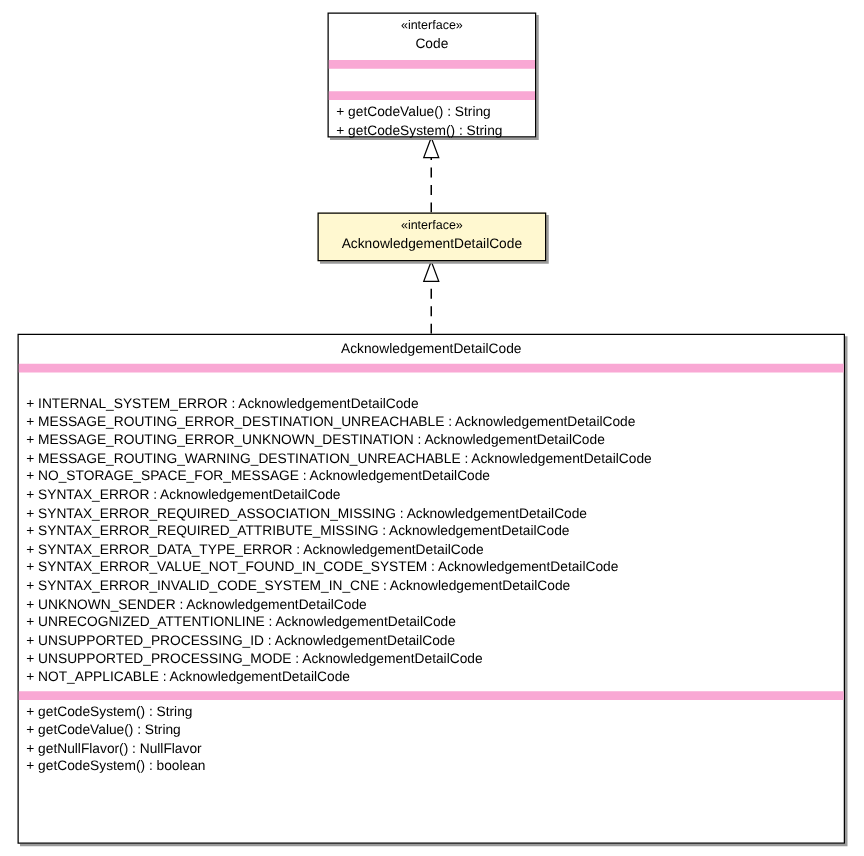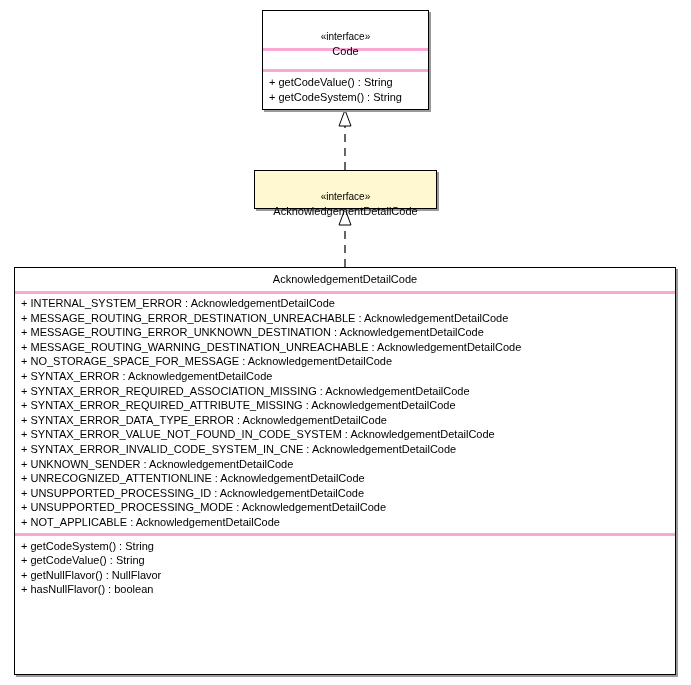--- a/index.html
+++ b/index.html
@@ -2,22 +2,22 @@
 <html><head>
   <meta charset="utf-8">
   <style>
     html, body { margin: 0; padding: 0; background: #ffffff; }
     body { width: 691px; height: 685px; position: relative; overflow: hidden;
            font-family: "Liberation Sans", sans-serif; font-size: 11px; color: #000; }
     .box { position: absolute; border: 1px solid #000; background: #fff; box-sizing: border-box; }
     .box.shadow { box-shadow: 2px 2px 0 #9a9a9a; }
     .yellow { background: #fff8d0; }
     .hdr { text-align: center; line-height: 14px; }
-    .stereo { font-size: 10px; margin-top: 16px; }
-    .compartment { border-top: 3px solid #f9a8d4; padding: 1px 6px 1px 6px; line-height: 14.6px; white-space: nowrap; }
+    .stereo { font-size: 10px; }
+    .compartment { border-top: 7px solid #f9a8d4; padding: 1px 6px 1px 6px; line-height: 14.6px; white-space: nowrap; }
     .empty { height: 16px; }
     svg.conn { position: absolute; left: 0; top: 0; }
   </style>
 </head>
 <body>
 
 <svg class="conn" width="691" height="685">
   <g>
     <line x1="345" y1="170" x2="345" y2="126" stroke="#000" stroke-width="1.2" stroke-dasharray="8,6"></line>
     <polygon points="345,110 339,126 351,126" fill="#fff" stroke="#000" stroke-width="1"></polygon>
@@ -44,21 +44,21 @@
   <div class="hdr" style="padding-top:3px;">
     <div class="stereo">«interface»</div>
     <div>AcknowledgementDetailCode</div>
   </div>
 </div>
 
 <div class="box shadow" style="left:14px; top:267px; width:662px; height:408px;">
   <div class="hdr" style="height:23px; line-height:23px;">
     <span>AcknowledgementDetailCode</span>
   </div>
-  <div class="compartment" id="attrs" style="padding-top:2px; padding-bottom:3px;">
+  <div class="compartment" id="attrs" style="padding-top:18px; padding-bottom:3px;">
       <div>+ INTERNAL_SYSTEM_ERROR : AcknowledgementDetailCode</div>
       <div>+ MESSAGE_ROUTING_ERROR_DESTINATION_UNREACHABLE : AcknowledgementDetailCode</div>
       <div>+ MESSAGE_ROUTING_ERROR_UNKNOWN_DESTINATION : AcknowledgementDetailCode</div>
       <div>+ MESSAGE_ROUTING_WARNING_DESTINATION_UNREACHABLE : AcknowledgementDetailCode</div>
       <div>+ NO_STORAGE_SPACE_FOR_MESSAGE : AcknowledgementDetailCode</div>
       <div>+ SYNTAX_ERROR : AcknowledgementDetailCode</div>
       <div>+ SYNTAX_ERROR_REQUIRED_ASSOCIATION_MISSING : AcknowledgementDetailCode</div>
       <div>+ SYNTAX_ERROR_REQUIRED_ATTRIBUTE_MISSING : AcknowledgementDetailCode</div>
       <div>+ SYNTAX_ERROR_DATA_TYPE_ERROR : AcknowledgementDetailCode</div>
       <div>+ SYNTAX_ERROR_VALUE_NOT_FOUND_IN_CODE_SYSTEM : AcknowledgementDetailCode</div>
@@ -66,15 +66,15 @@
       <div>+ UNKNOWN_SENDER : AcknowledgementDetailCode</div>
       <div>+ UNRECOGNIZED_ATTENTIONLINE : AcknowledgementDetailCode</div>
       <div>+ UNSUPPORTED_PROCESSING_ID : AcknowledgementDetailCode</div>
       <div>+ UNSUPPORTED_PROCESSING_MODE : AcknowledgementDetailCode</div>
       <div>+ NOT_APPLICABLE : AcknowledgementDetailCode</div>
     </div>
   <div class="compartment" id="ops" style="padding-top:3px;">
       <div>+ getCodeSystem() : String</div>
       <div>+ getCodeValue() : String</div>
       <div>+ getNullFlavor() : NullFlavor</div>
-      <div>+ hasNullFlavor() : boolean</div>
+      <div>+ getCodeSystem() : boolean</div>
     </div>
 </div>
 
 </body></html>

